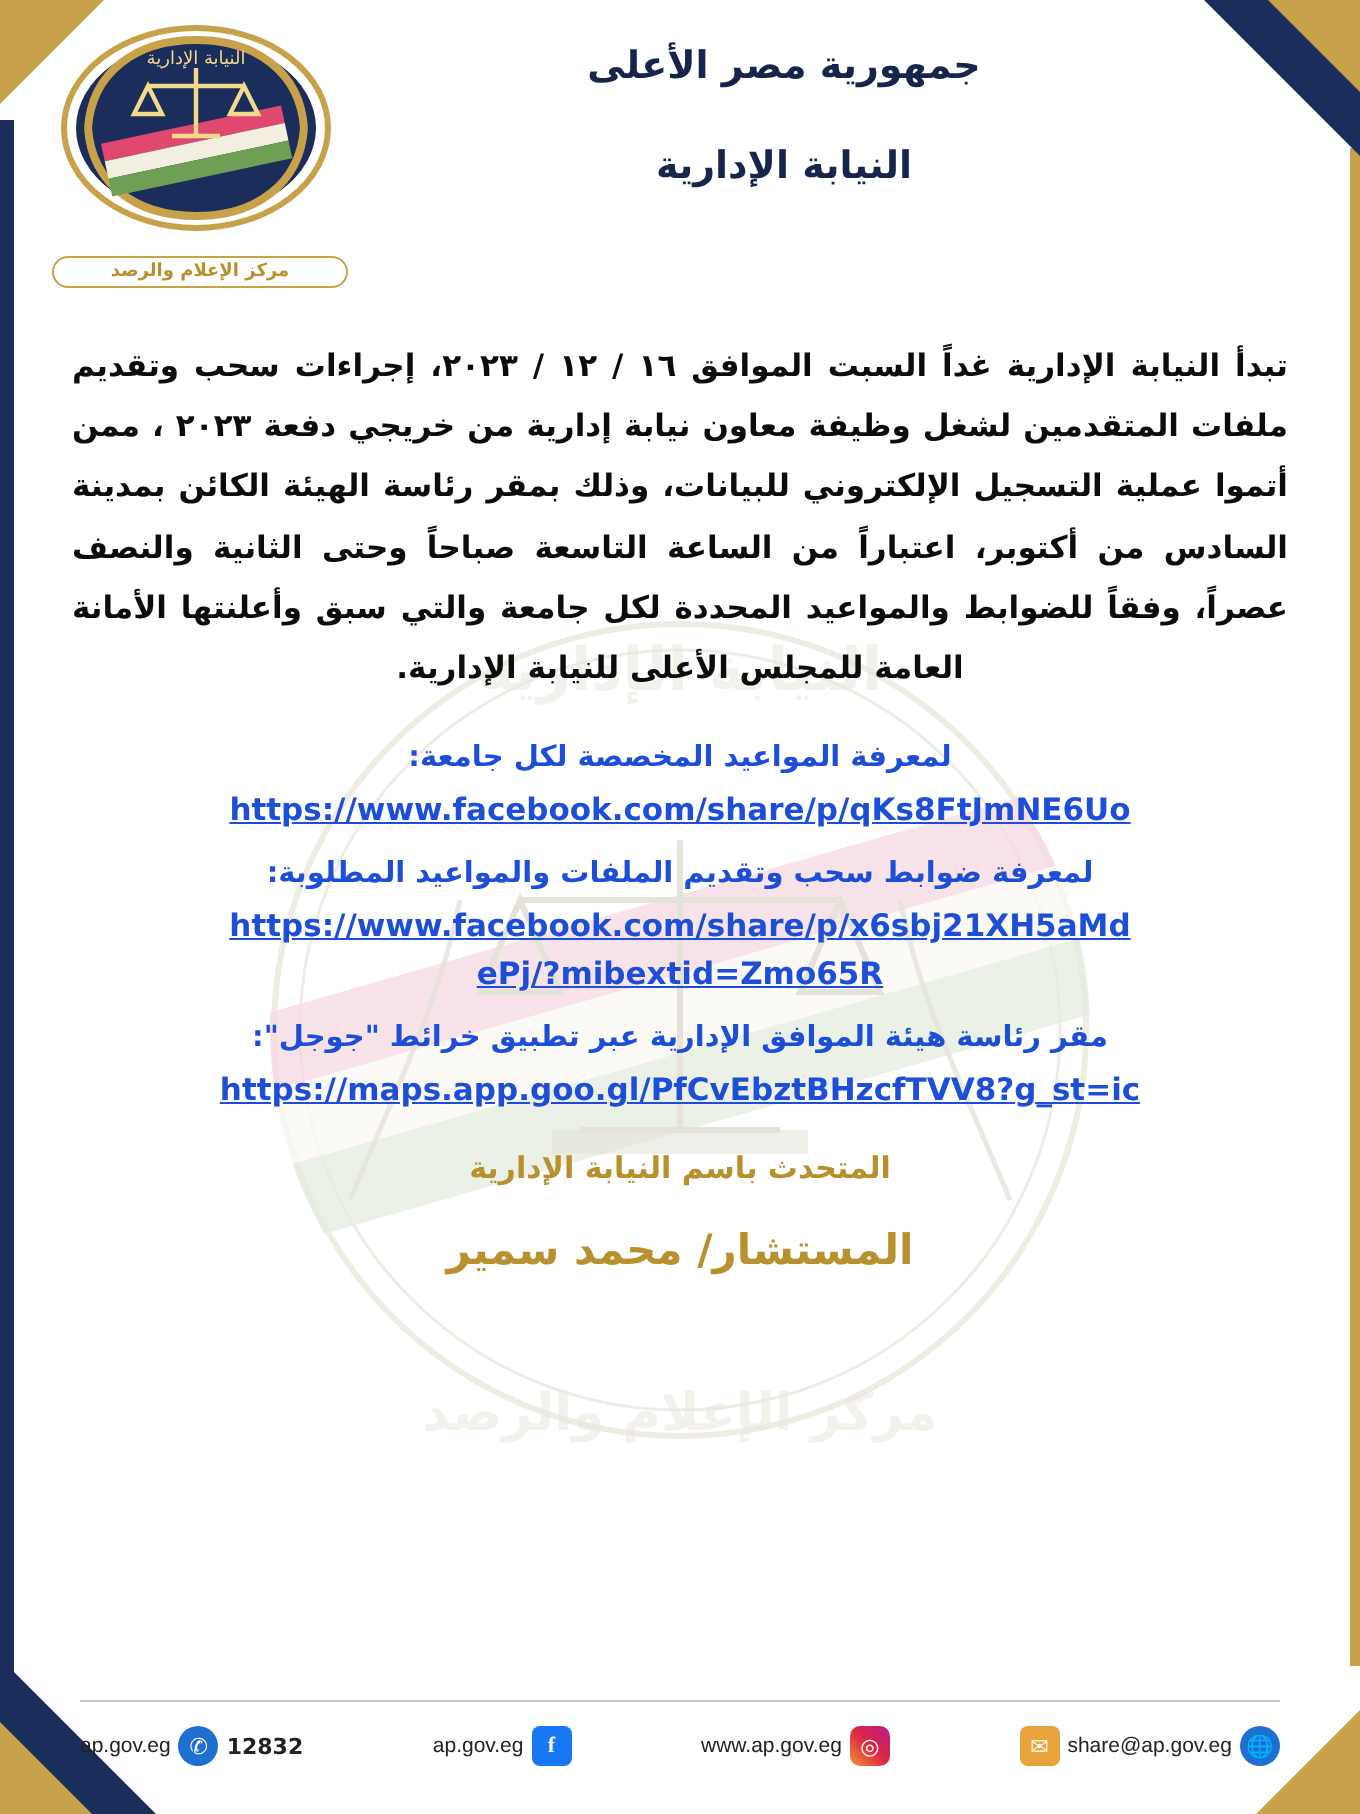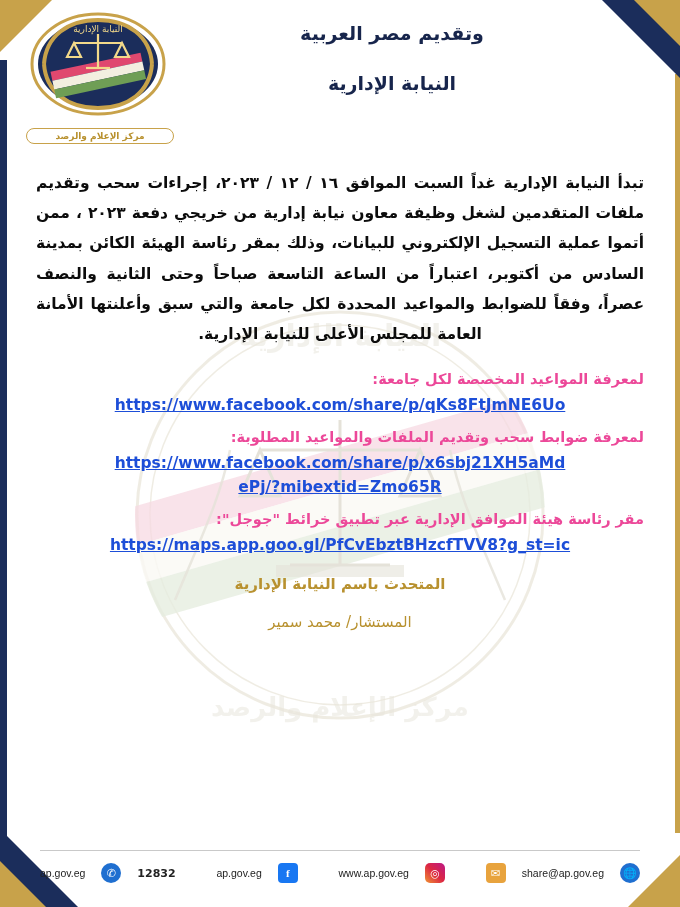--- a/index.html
+++ b/index.html
@@ -165,22 +165,22 @@
     line-height: 1.95;
     color: #0c0c0c;
     font-weight: bold;
     text-align: justify;
     text-align-last: center;
     margin: 0 0 22px 0;
   }
   .sub-label {
     font-size: 14.5px;
     font-weight: bold;
-    color: #ec4899;
-    text-align: right;
+    color: #1d4ed8;
+    text-align: center;
     margin: 10px 0 6px 0;
   }
   .link {
     display: block;
     text-align: center;
     color: #1d4ed8;
     text-decoration: underline;
     font-size: 15.5px;
     font-weight: bold;
     line-height: 1.55;
@@ -194,22 +194,22 @@
     margin-top: 18px;
     text-align: center;
     color: #b8912f;
   }
   .signature .s1 {
     font-size: 15px;
     font-weight: bold;
     margin-bottom: 20px;
   }
   .signature .s2 {
-    font-size: 15px;
-    font-weight: normal;
+    font-size: 21px;
+    font-weight: bold;
   }
 
   
   .footer-rule {
     position: absolute;
     left: 40px;
     right: 40px;
     bottom: 56px;
     height: 1px;
     background: #c9c9c9;
@@ -224,21 +224,21 @@
     display: flex;
     flex-direction: row-reverse;
     align-items: center;
     justify-content: space-between;
     z-index: 6;
     direction: ltr;
   }
   .f-item {
     display: flex;
     align-items: center;
-    gap: 16px;
+    gap: 4px;
   }
   .f-icon {
     width: 20px;
     height: 20px;
     border-radius: 50%;
     display: inline-flex;
     align-items: center;
     justify-content: center;
     color: #fff;
     font-size: 11px;
@@ -305,21 +305,21 @@
         <path d="M425 300 C400 240 380 200 370 150"></path>
       </g>
       </svg><div></div>
     
     <div class="wm-text top">النيابة الإدارية</div>
     <div class="wm-text bottom">مركز الإعلام والرصد</div>
   </div>
 
   <div class="header">
     <div class="header-titles">
-      <div class="line1">وتقديم مصر العربية</div>
+      <div class="line1">جمهورية مصر الأعلى</div>
       <div class="line2">النيابة الإدارية</div>
     </div>
 
     <div class="logo">
       <svg class="logo-badge" viewBox="0 0 140 108" width="140" height="108" aria-hidden="true">
         <ellipse cx="70" cy="54" rx="66" ry="50" fill="#ffffff" stroke="#c8a24a" stroke-width="3"></ellipse>
         <ellipse cx="70" cy="54" rx="60" ry="44" fill="#1b2d5b"></ellipse>
 
         <path d="M16 54 C18 26 40 10 70 10 C100 10 122 26 124 54" fill="none" stroke="#c8a24a" stroke-width="4"></path>
         <path d="M16 54 C18 82 40 98 70 98 C100 98 122 82 124 54" fill="none" stroke="#c8a24a" stroke-width="4"></path>

